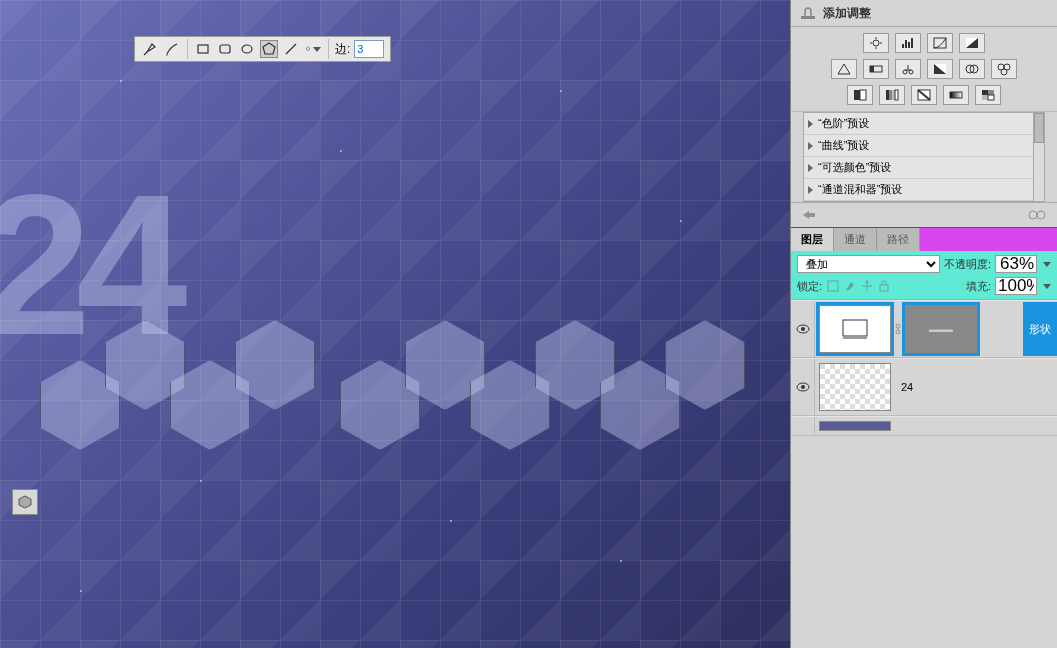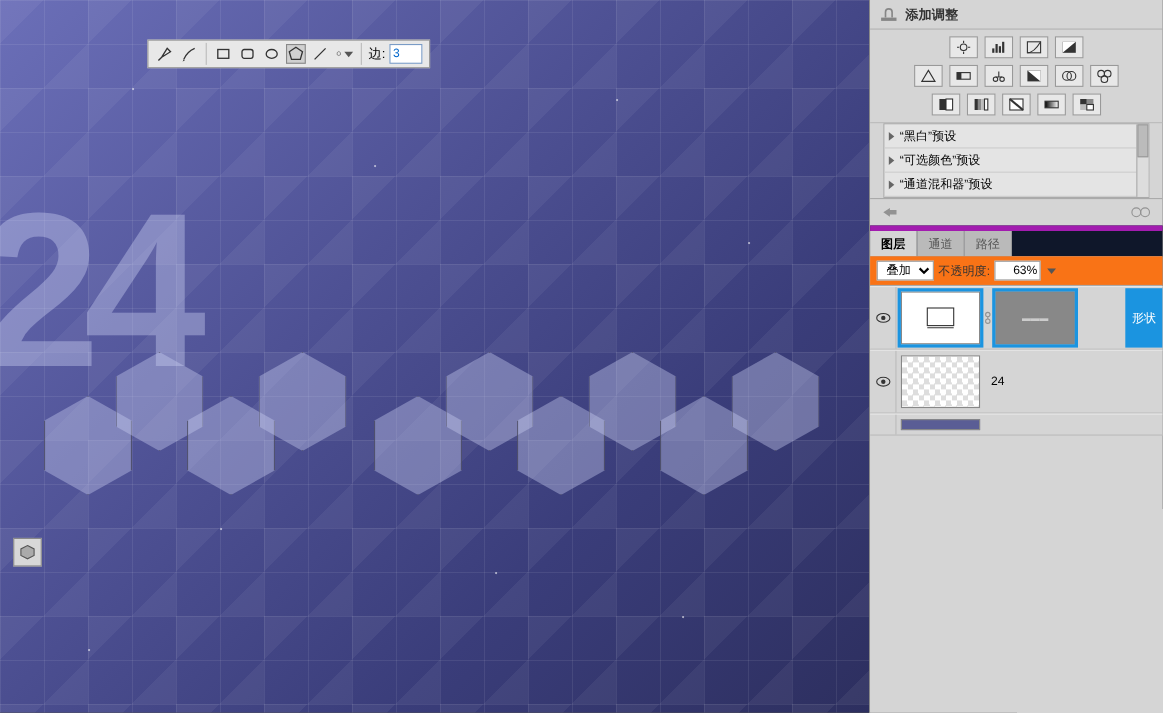--- a/index.html
+++ b/index.html
@@ -28,27 +28,27 @@
 .adj-btn{width:26px;height:20px;background:#e8e8e8;border:1px solid #999;display:flex;align-items:center;justify-content:center;cursor:pointer}
 .adj-btn svg{width:16px;height:14px}
 .presets{background:#d5d5d5;padding:0 12px;border-top:1px solid #bbb}
 .presets-list{border:1px solid #aaa;background:#e4e4e4;position:relative}
 .preset-item{display:flex;align-items:center;padding:3px 4px;border-bottom:1px solid #ccc;cursor:pointer;font-size:11px;color:#000}
 .preset-tri{width:0;height:0;border-left:5px solid #666;border-top:4px solid transparent;border-bottom:4px solid transparent;margin-right:5px}
 .scrollbar{position:absolute;right:0;top:0;bottom:0;width:11px;background:#ddd;border-left:1px solid #aaa}
 .scrollbar-thumb{position:absolute;top:0;width:100%;height:30px;background:#bbb;border:1px solid #999}
 .panel-footer{background:#d5d5d5;border-top:1px solid #aaa;padding:4px 8px;display:flex;align-items:center;justify-content:space-between}
 .footer-icon{width:22px;height:16px;opacity:.6}
-.layer-tabs{display:flex;background:#0f172a;border-top:5px solid #a21caf}
+.layer-tabs{display:flex;background:#d946ef;border-top:1px solid #a21caf}
 .layer-tab{padding:4px 10px;font-size:11px;color:#555;background:#bababa;border-right:1px solid #999;cursor:pointer}
 .layer-tab.active{background:#d5d5d5;color:#000;font-weight:bold}
-.layer-controls{background:#f97316;padding:4px 6px;display:flex;flex-direction:row;gap:4px;border-bottom:1px solid #aaa}
+.layer-controls{background:#5eead4;padding:4px 6px;display:flex;flex-direction:column;gap:4px;border-bottom:1px solid #aaa}
 .lc-row{display:flex;align-items:center;gap:4px;font-size:11px}
 .blend-select{flex:1;height:18px;border:1px solid #999;background:#fff;font-size:11px;padding:0 4px}
-.opacity-input{width:42px;height:18px;border:1px solid #999;background:#fff;font-size:11px;text-align:right;padding:0 2px}
+.opacity-input{width:42px;height:18px;border:1px solid #999;background:#fff;font-size:17px;text-align:right;padding:0 2px}
 .lock-icons{display:flex;gap:3px;align-items:center}
 .lock-ico{width:14px;height:14px;opacity:.5}
 .layers-list{flex:1;background:#d5d5d5;overflow-y:auto}
 .layer-row{display:flex;align-items:center;background:#d5d5d5;border-bottom:1px solid #bbb;border-top:1px solid #e5e5e5;min-height:56px}
 .layer-row.selected{background:#d5d5d5}
 .vis-col{width:24px;display:flex;align-items:center;justify-content:center;border-right:1px solid #bbb;align-self:stretch}
 .eye{width:14px;height:10px}
 .thumb-col{padding:4px;display:flex;gap:4px;align-items:center}
 .thumb{width:72px;height:48px;border:1px solid #888;background:#fff;display:flex;align-items:center;justify-content:center;position:relative}
 .thumb.selected{outline:3px solid #1b94e0}
@@ -268,21 +268,25 @@
               <rect x="8" y="7" width="6" height="5" fill="#fff" stroke="#333"></rect>
             </svg>
           </div>
       </div>
     </div>
 
     <div class="presets">
       <div class="presets-list">
         <div class="preset-item">
             <div class="preset-tri"></div>
-            <span>“黑白”预设</span>
+            <span>“色阶”预设</span>
+          </div>
+        <div class="preset-item">
+            <div class="preset-tri"></div>
+            <span>“曲线”预设</span>
           </div>
         <div class="preset-item">
             <div class="preset-tri"></div>
             <span>“可选颜色”预设</span>
           </div>
         <div class="preset-item">
             <div class="preset-tri"></div>
             <span>“通道混和器”预设</span>
           </div>
         <div class="scrollbar">
@@ -305,20 +309,43 @@
       <div class="layer-tab active">图层</div>
       <div class="layer-tab">通道</div>
       <div class="layer-tab">路径</div>
     </div>
 
     <div class="layer-controls">
       <div class="lc-row">
         <select class="blend-select"><option>叠加</option></select>
         <span>不透明度:</span>
         <input class="opacity-input" value="63%" style="">
+        <div class="drop"></div>
+      </div>
+      <div class="lc-row">
+        <span>锁定:</span>
+        <div class="lock-icons">
+          <svg class="lock-ico" viewBox="0 0 14 14">
+              <rect x="2" y="2" width="10" height="10" fill="none" stroke="#666"></rect>
+            </svg>
+          <svg class="lock-ico" viewBox="0 0 14 14">
+              <path d="M3 11 L8 3 L11 6 L6 11 Z" fill="#666"></path>
+            </svg>
+          <svg class="lock-ico" viewBox="0 0 14 14">
+              <line x1="7" y1="2" x2="7" y2="12" stroke="#666"></line>
+              <line x1="2" y1="7" x2="12" y2="7" stroke="#666"></line>
+              <polygon points="7,1 5,4 9,4" fill="#666"></polygon>
+            </svg>
+          <svg class="lock-ico" viewBox="0 0 14 14">
+              <rect x="3" y="6" width="8" height="6" fill="none" stroke="#666"></rect>
+              <path d="M5 6 L5 4 Q5 2 7 2 Q9 2 9 4 L9 6" fill="none" stroke="#666"></path>
+            </svg>
+        </div>
+        <span style="margin-left:auto">填充:</span>
+        <input class="opacity-input" value="100%" style="">
         <div class="drop"></div>
       </div>
     </div>
 
     <div class="layers-list">
       <div class="layer-row selected">
         <div class="vis-col">
             <svg class="eye" viewBox="0 0 14 10">
               <ellipse cx="7" cy="5" rx="6" ry="4" fill="none" stroke="#333"></ellipse>
               <circle cx="7" cy="5" r="2" fill="#333"></circle>

